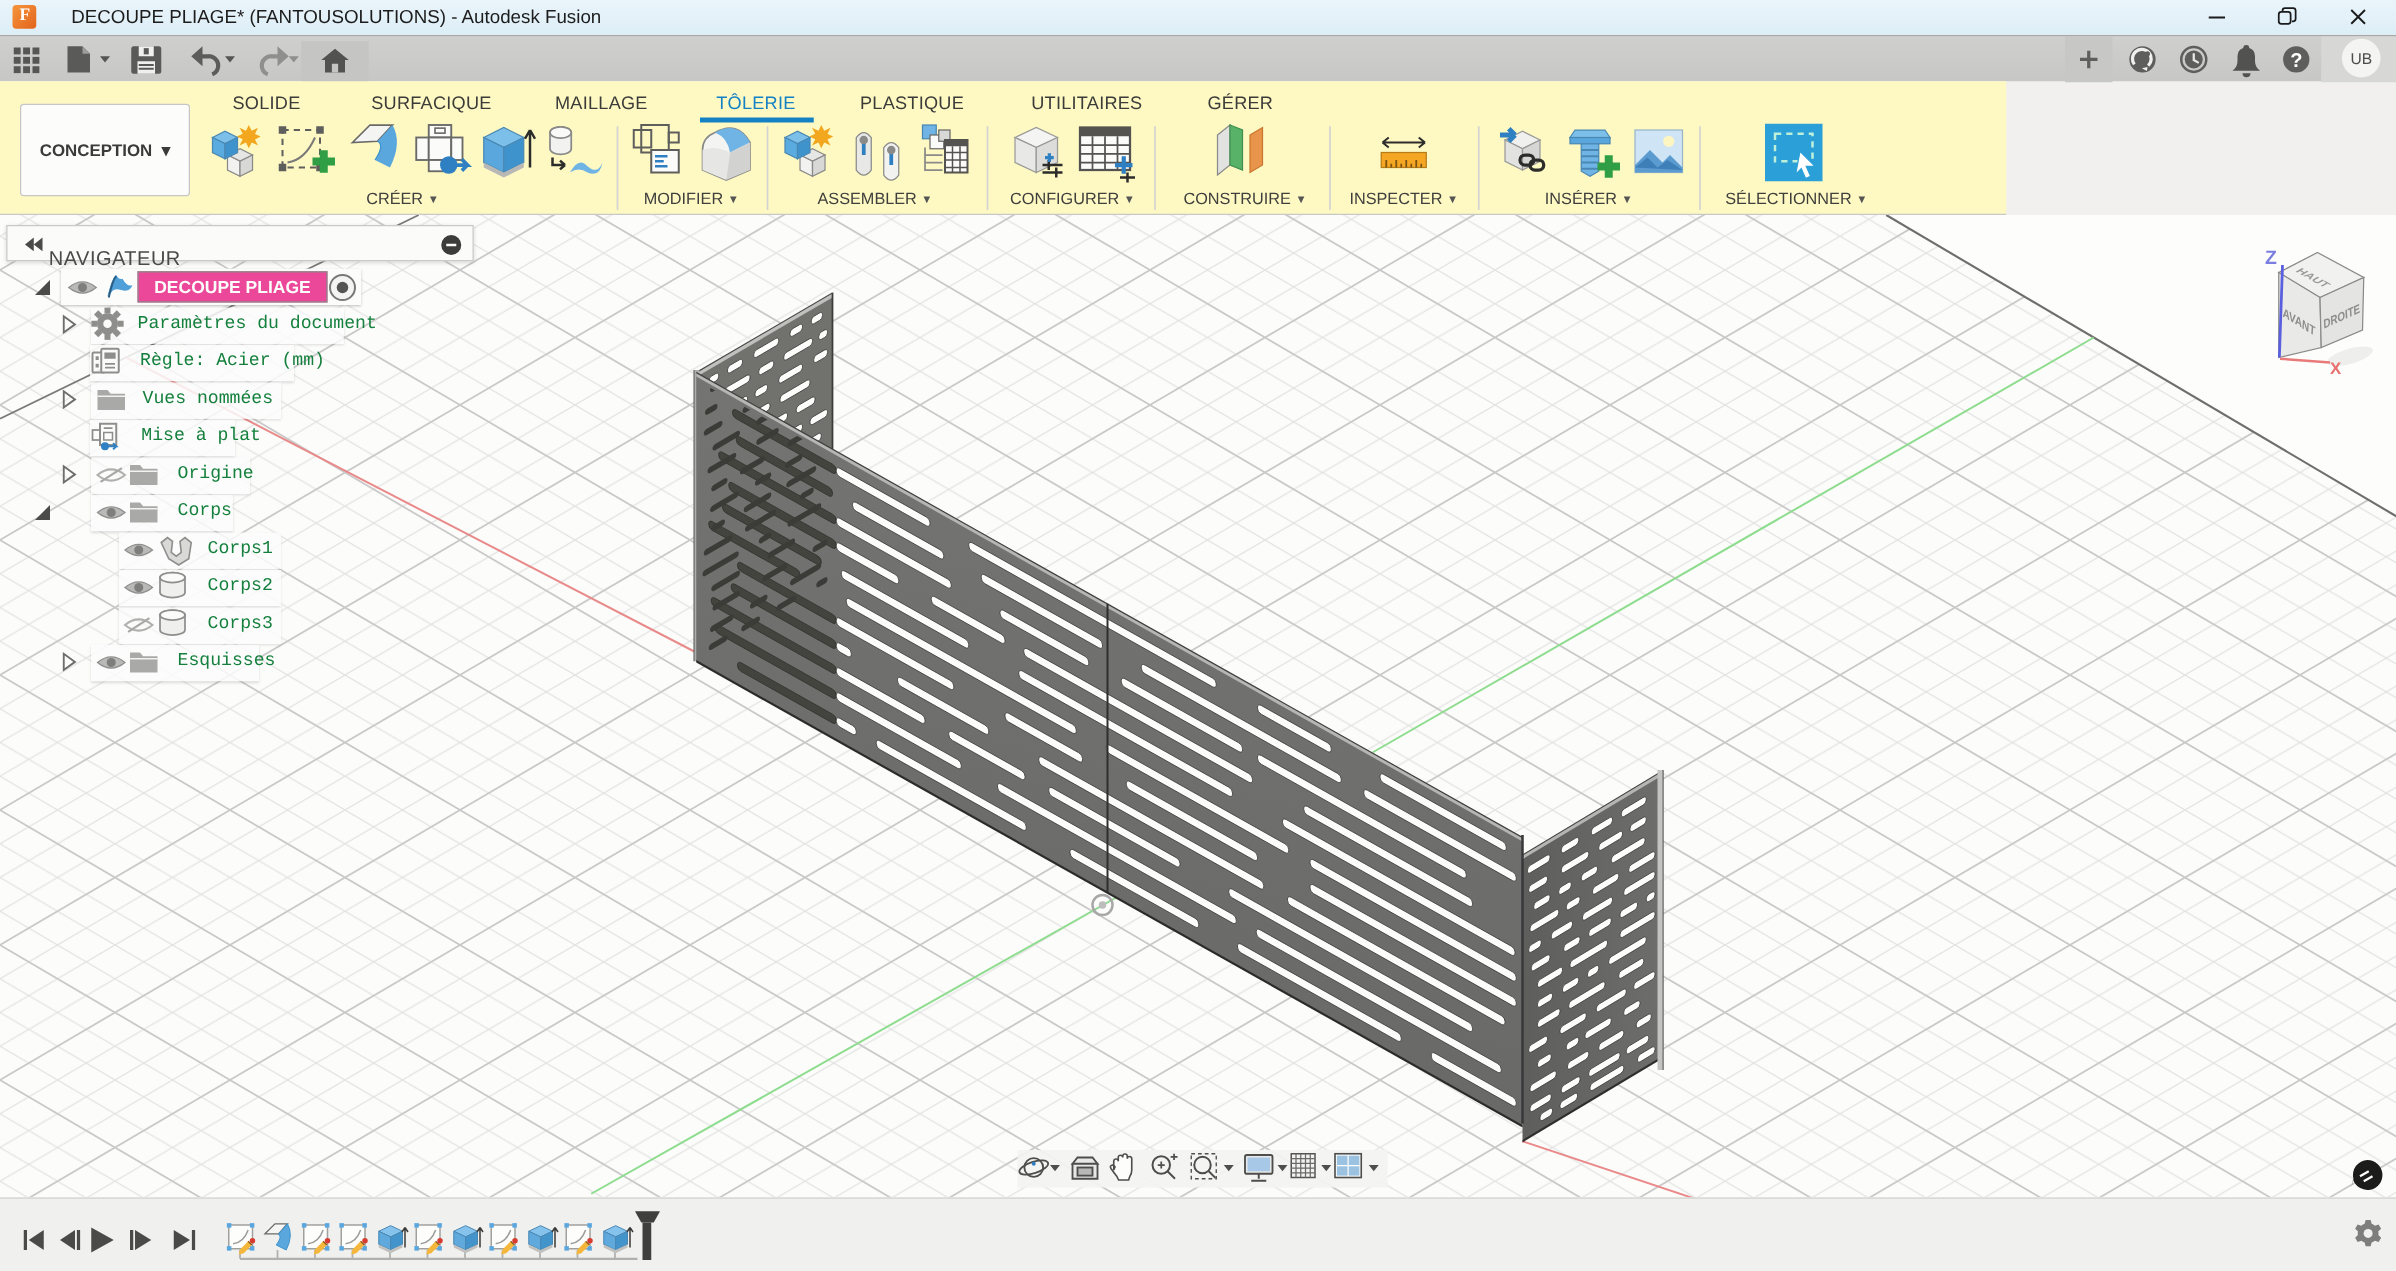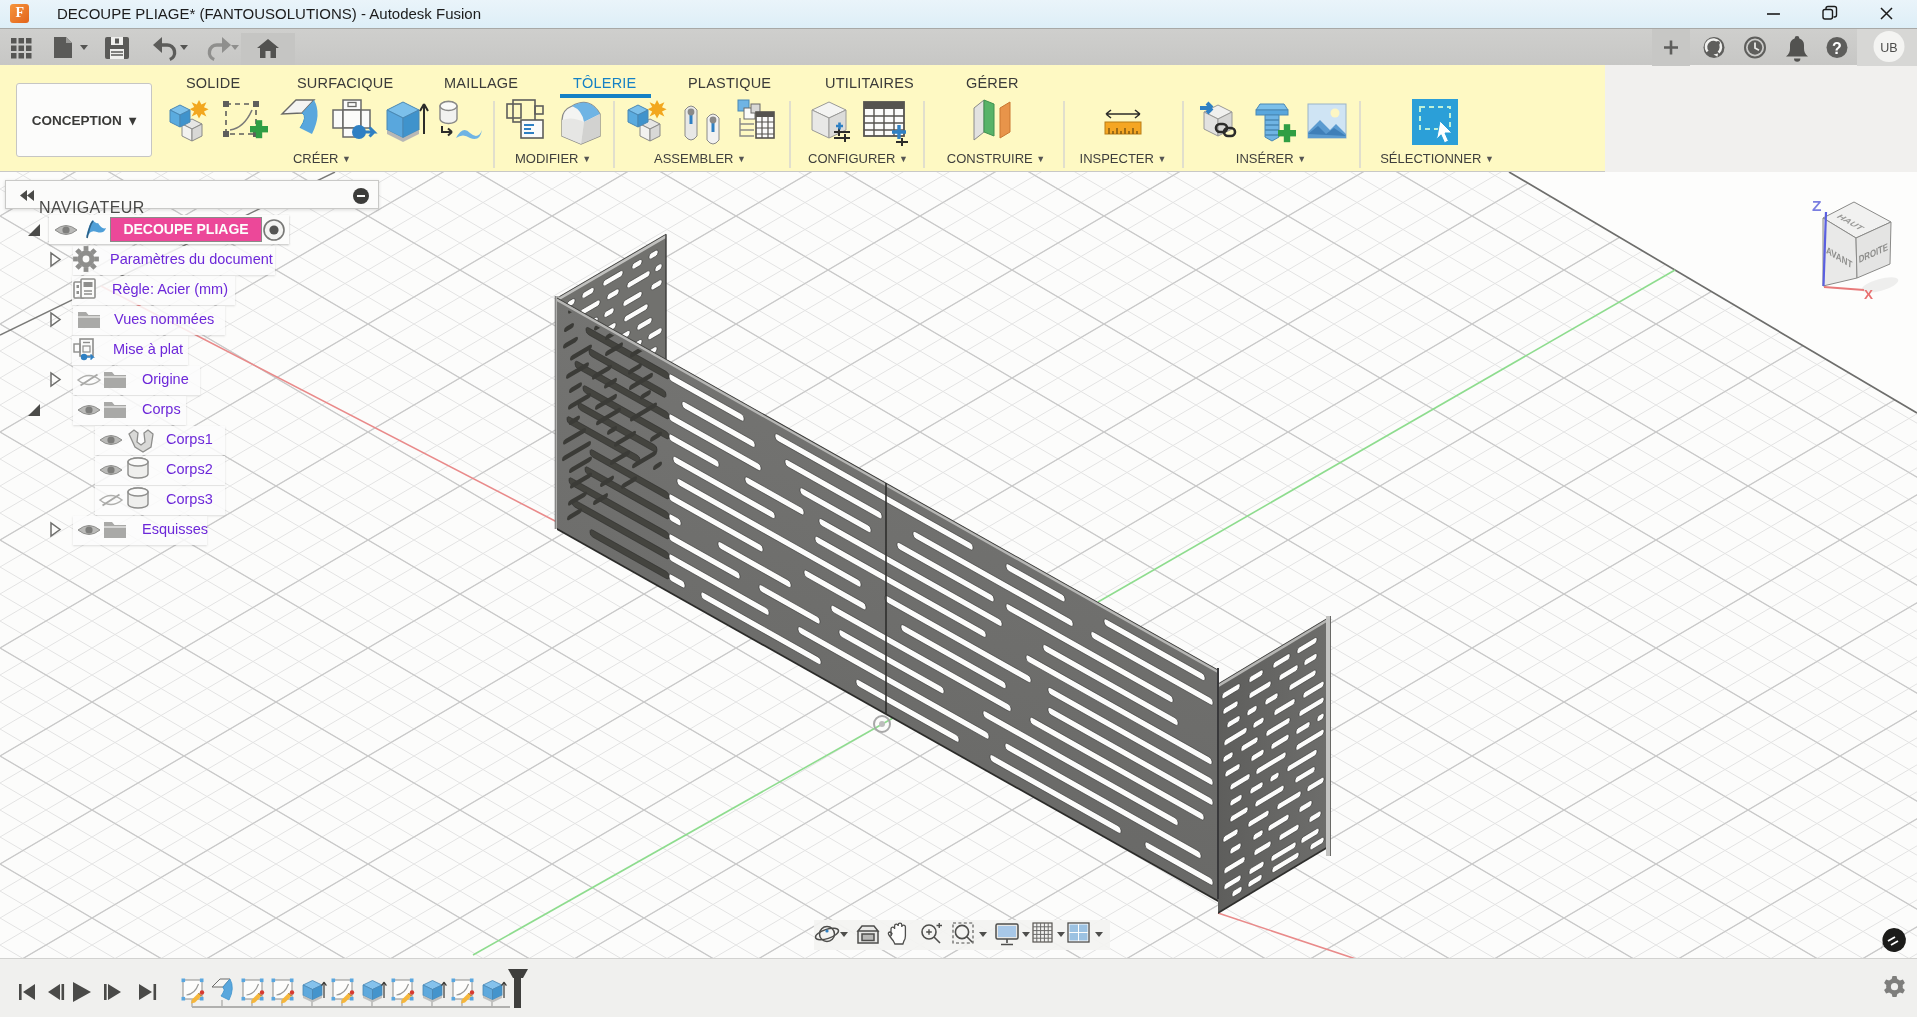--- a/index.html
+++ b/index.html
@@ -20,21 +20,21 @@
 #underline { position:absolute; left:560px; top:29px; width:91px; height:4px; background:#1581c5; }
 #conception { position:absolute; left:16px; top:18px; width:136px; height:74px; background:#fcfcfb;
   border:1px solid #c6c6c4; border-radius:3px; }
 #conception span { position:absolute; width:100%; text-align:center; top:28px; font-size:13.5px; font-weight:bold; color:#3a3a38; }
 .glabel { position:absolute; top:86px; font-size:13px; color:#3f3f3d; transform:translateX(-50%); white-space:nowrap; }
 .glabel i { font-style:normal; font-size:9px; color:#555553; vertical-align:1px; }
 #viewport { left:0; top:172px; width:1917px; height:786px; }
 #navhdr { position:absolute; left:5px; top:8px; width:374px; height:29px; background:#fbfbfa; border:1px solid #c9c9c7; box-shadow:0 1px 3px rgba(80,80,80,0.2); }
 #navhdr .txt { position:absolute; left:33px; top:6px; font-size:16px; color:#4a4a48; letter-spacing:0.4px;margin-top:12px; }
 .nrow { position:absolute; height:29px; background:rgba(252,252,251,0.85); box-shadow:0 1px 2px rgba(80,80,80,0.18); }
-.nrow span { position:absolute; font-size:14.5px; color:#6d28d9; top:5px; white-space:nowrap; }
+.nrow span { position:absolute; font-size:14.5px; color:#15803d; top:5px; white-space:nowrap;font-family:Liberation Mono, monospace; }
 #comments { position:absolute; left:8px; top:749px; width:370px; height:30px; background:#fbfbfa; border:1px solid #c9c9c7; }
 #comments span { position:absolute; left:28px; top:7px; font-size:13.5px; color:#4a4a48; letter-spacing:0.3px; }
 #viewtools { position:absolute; left:814px; top:748px; width:296px; height:30px; background:rgba(243,243,241,0.92); }
 #bottombar { left:0; top:958px; width:1917px; height:59px; background:#f0f0ee; border-top:1px solid #d2d2d0; }
 svg { display:block; }
 </style></head>
 <body>
 <div id="root">
 
 <div class="abs" id="titlebar">

